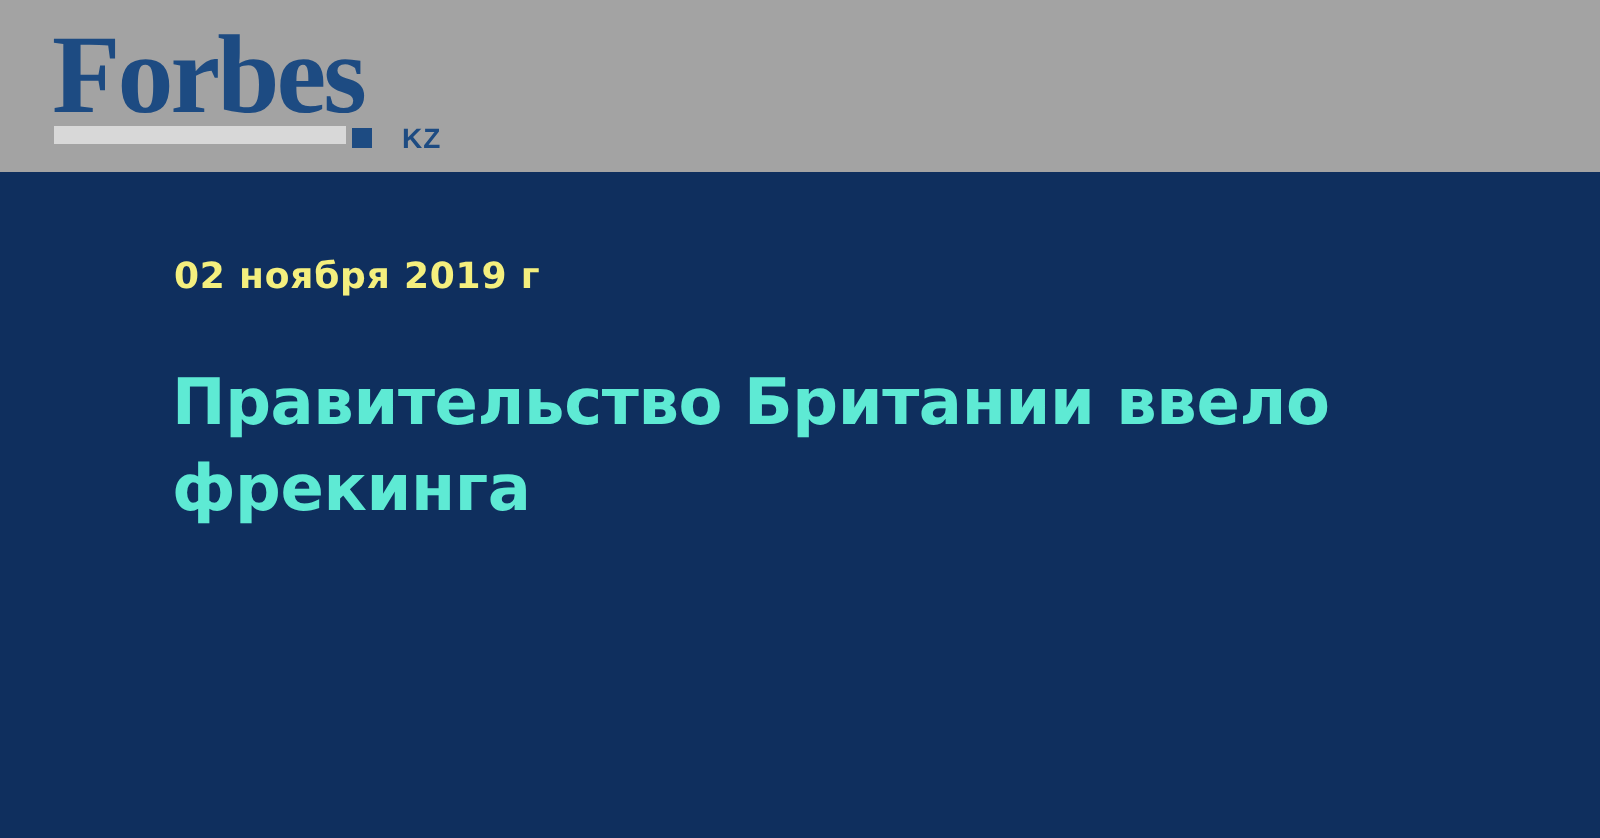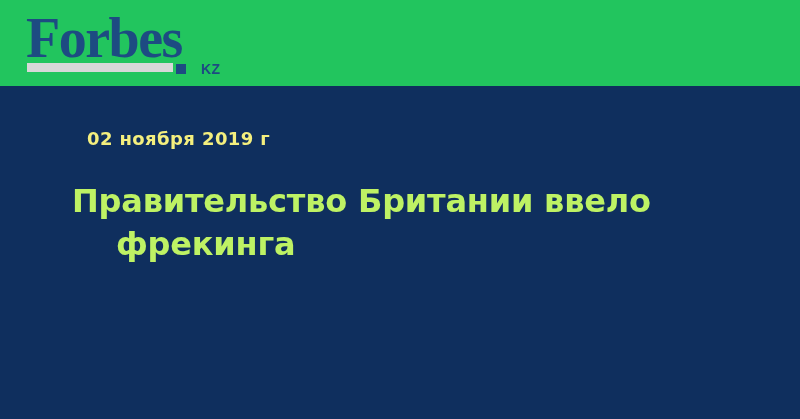--- a/index.html
+++ b/index.html
@@ -23,21 +23,21 @@
     background: #0f2f5e;
   }
 
   
   .site-header {
     position: absolute;
     left: 0;
     top: 0;
     width: 800px;
     height: 86px;
-    background: #22c55e;
+    background: #a3a3a3;
     box-sizing: border-box;
   }
 
   .brand-logo {
     position: absolute;
     left: 26px;
     top: 10px;
     width: 220px;
     height: 66px;
   }
@@ -107,30 +107,30 @@
     font-weight: bold;
     font-size: 18px;
     line-height: 22px;
     letter-spacing: 0.4px;
     color: #f4ef7e;
     white-space: nowrap;
   }
 
   .article-title {
     position: absolute;
-    left: 72px;
+    left: 86px;
     top: 94px;
     width: 620px;
     margin: 0;
     font-family: "DejaVu Sans", "Liberation Sans", sans-serif;
     font-weight: bold;
     font-size: 32px;
     line-height: 43px;
     letter-spacing: -0.2px;
-    color: #bef264;
+    color: #5eead4;
   }
 </style>
 </head>
 <body>
 
 <div id="page">
 
   <header class="site-header">
     <a class="brand-logo" href="#">
       <span class="brand-wordmark">Forbes</span>
@@ -141,18 +141,18 @@
       </span>
     </a>
   </header>
 
   <section class="article-hero">
 
     <div class="article-date">02 ноября 2019 г</div>
 
     <h1 class="article-title">
       <span style="display: block;">Правительство Британии ввело</span>
-      <span style="display: block; margin-left: 44px;">фрекинга</span>
+      <span style="display: block;">фрекинга</span>
     </h1>
 
   </section>
 
 </div>
 
 </body></html>

